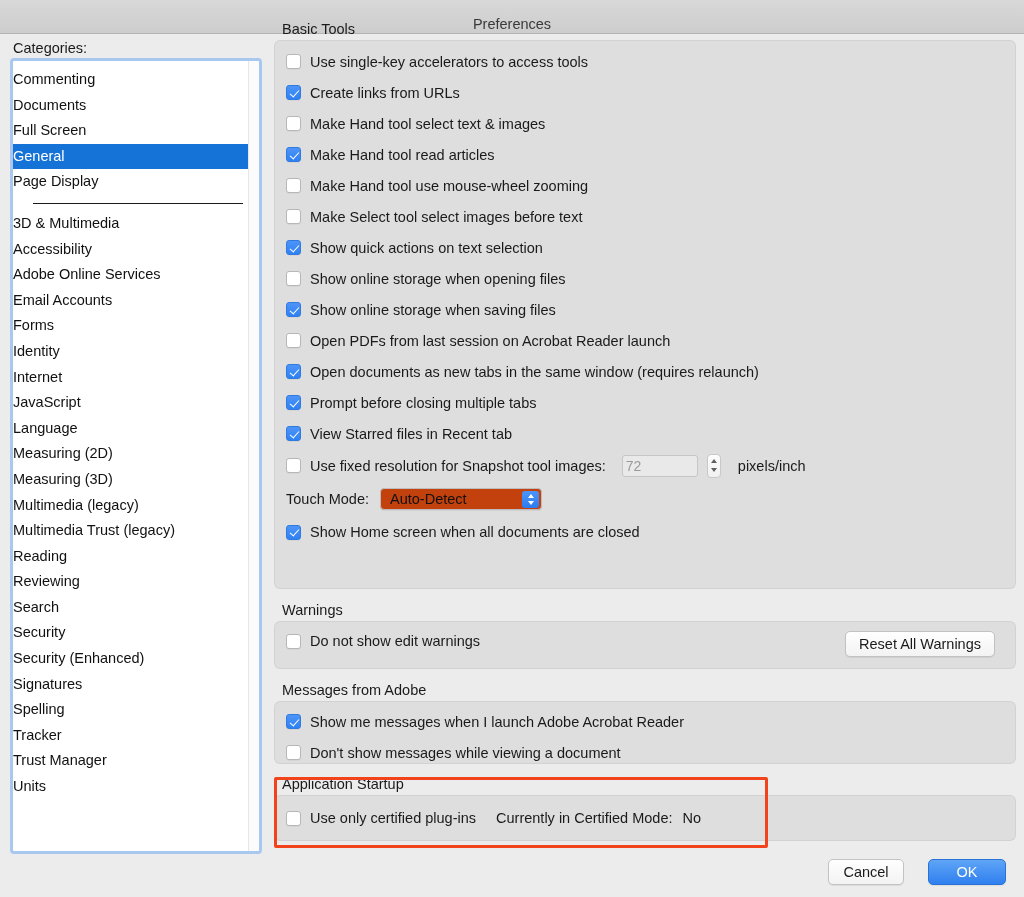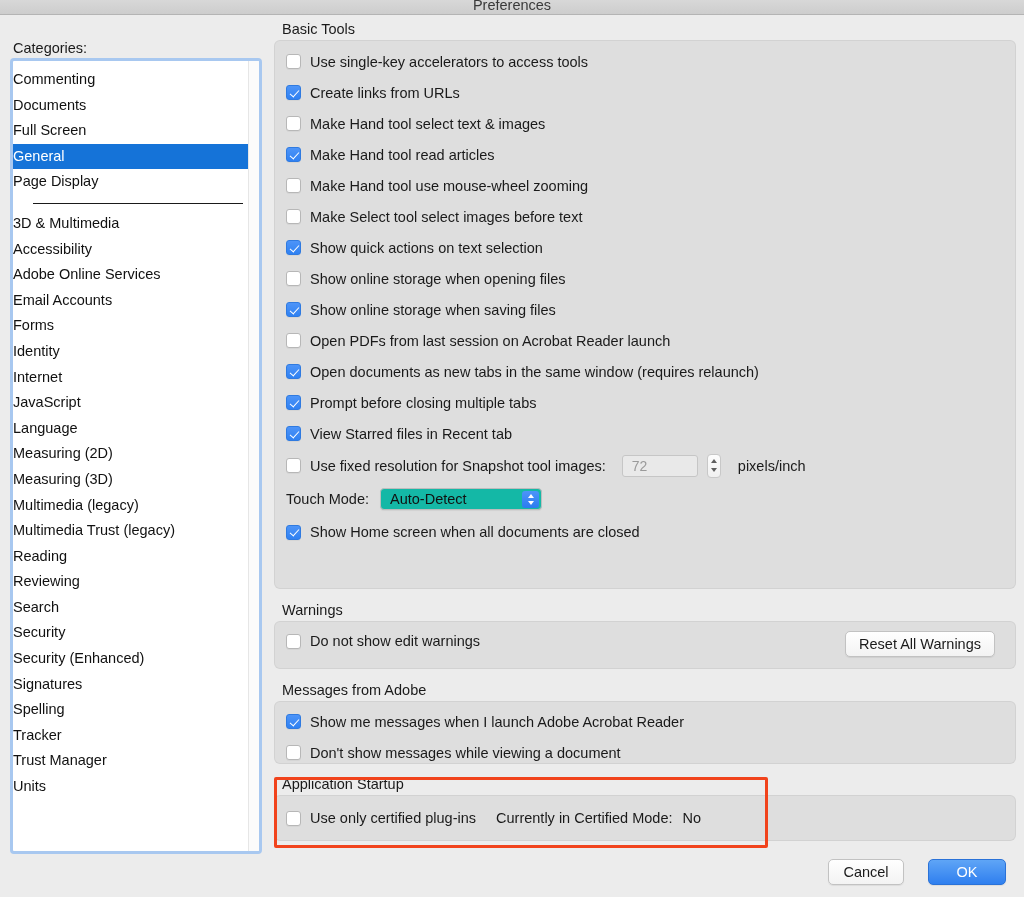--- a/index.html
+++ b/index.html
@@ -16,21 +16,21 @@
     overflow: hidden;
     position: relative;
     -webkit-font-smoothing: antialiased;
   }
 
   
   #titlebar {
     position: absolute;
     left: 0; top: 0;
     width: 1024px;
-    height: 15px;
+    height: 34px;
     background: linear-gradient(to bottom, #d8d8d8 0%, #cdcdcd 100%);
     border-bottom: 1px solid #b4b4b4;
     box-sizing: border-box;
   }
   #titlebar .title {
     position: absolute;
     left: 0; right: 0;
     bottom: 1px;
     text-align: center;
     font-size: 14.5px;
@@ -164,21 +164,21 @@
   .numfield {
     width: 76px;
     height: 22px;
     background: #e9e9e9;
     border: 1px solid #c6c6c6;
     border-radius: 3px;
     box-sizing: border-box;
     font-size: 14px;
     color: #9a9a9a;
     line-height: 20px;
-    padding-left: 9px;
+    padding-left: 3px;
     margin-left: 16px;
   }
   .stepper {
     width: 14px;
     height: 24px;
     margin-left: 9px;
     border: 1px solid #c8c8c8;
     border-radius: 4px;
     background: linear-gradient(to bottom, #fdfdfd, #f0f0f0);
     box-sizing: border-box;
@@ -206,21 +206,21 @@
     font-size: 14.5px;
     color: #1a1a1a;
   }
 
   
   .popup {
     position: relative;
     width: 162px;
     height: 22px;
     margin-left: 11px;
-    background: #14b8a6;
+    background: #c2410c;
     border: 1px solid #bdbdbd;
     border-radius: 4px;
     box-sizing: border-box;
     display: flex;
     align-items: center;
     box-shadow: 0 1px 1px rgba(0,0,0,0.06);
   }
   .popup .value {
     font-size: 14.5px;
     color: #111;

